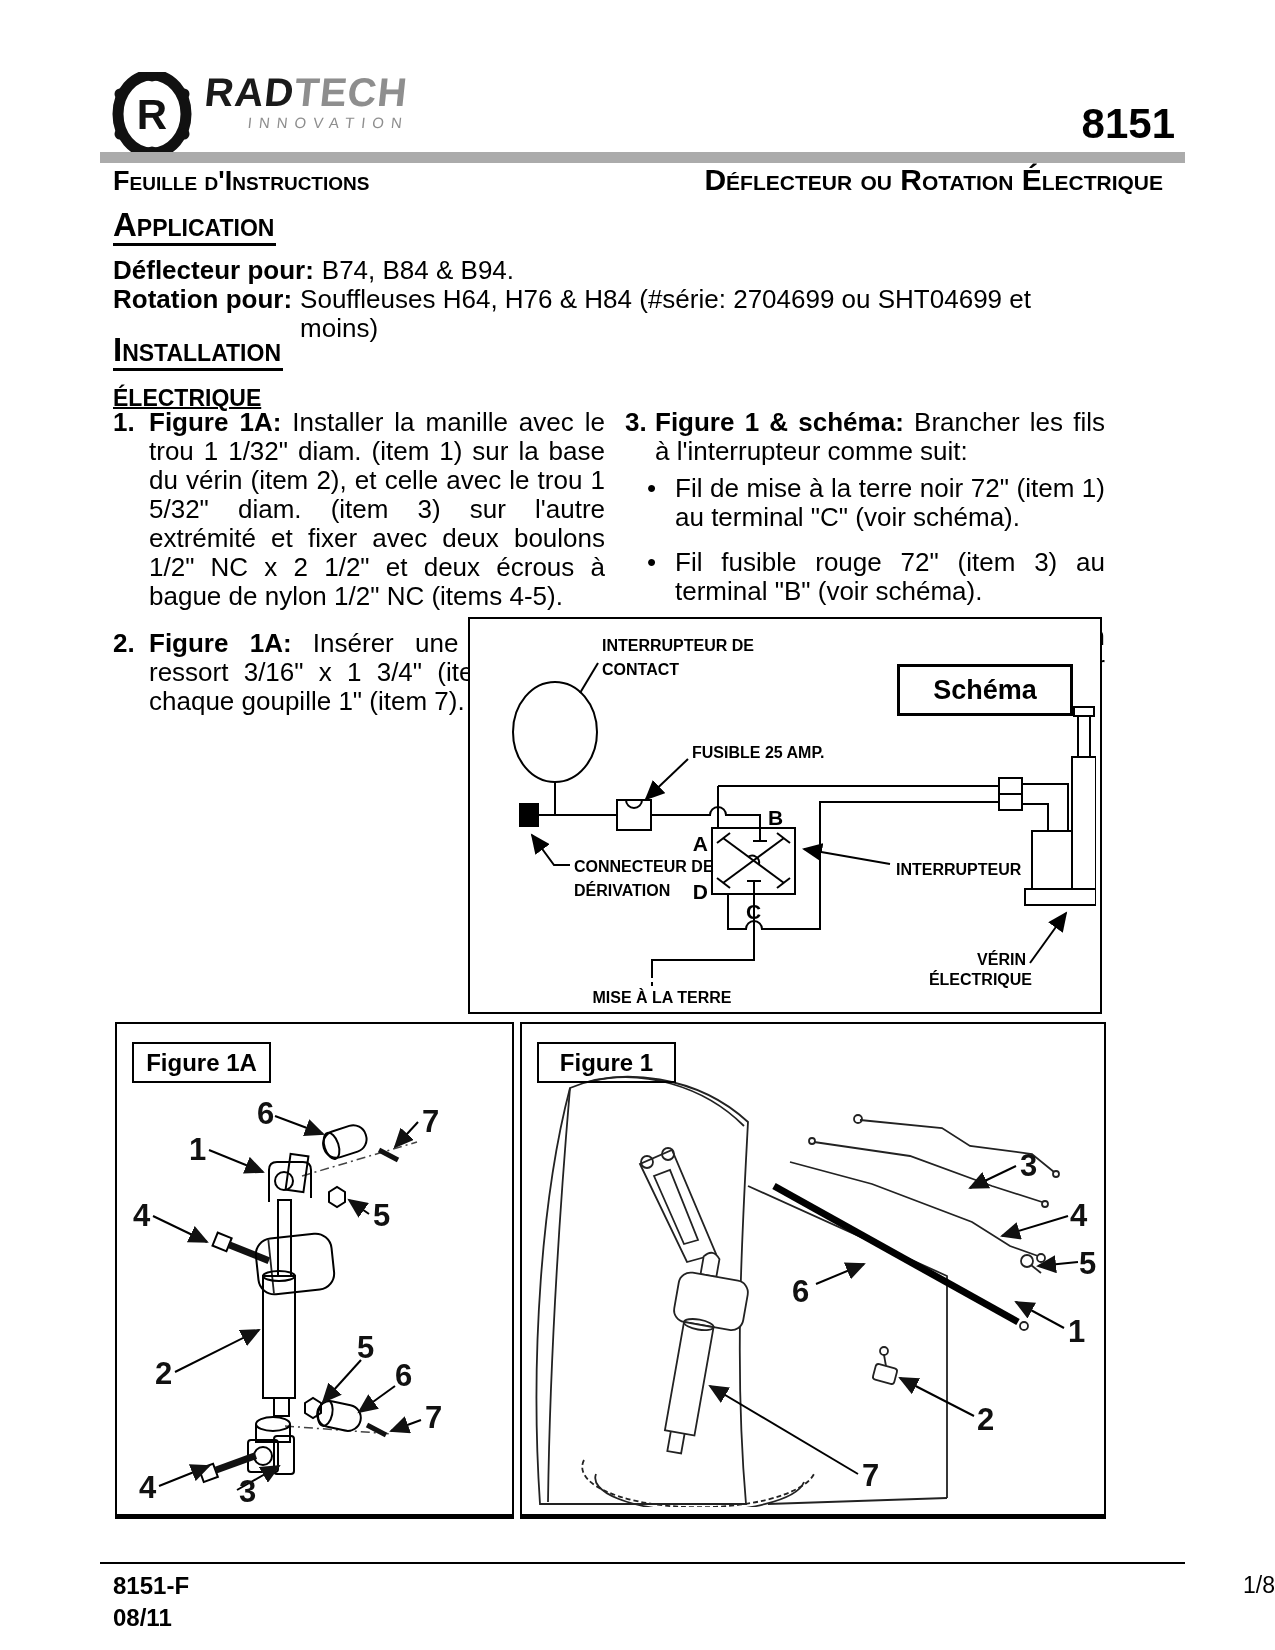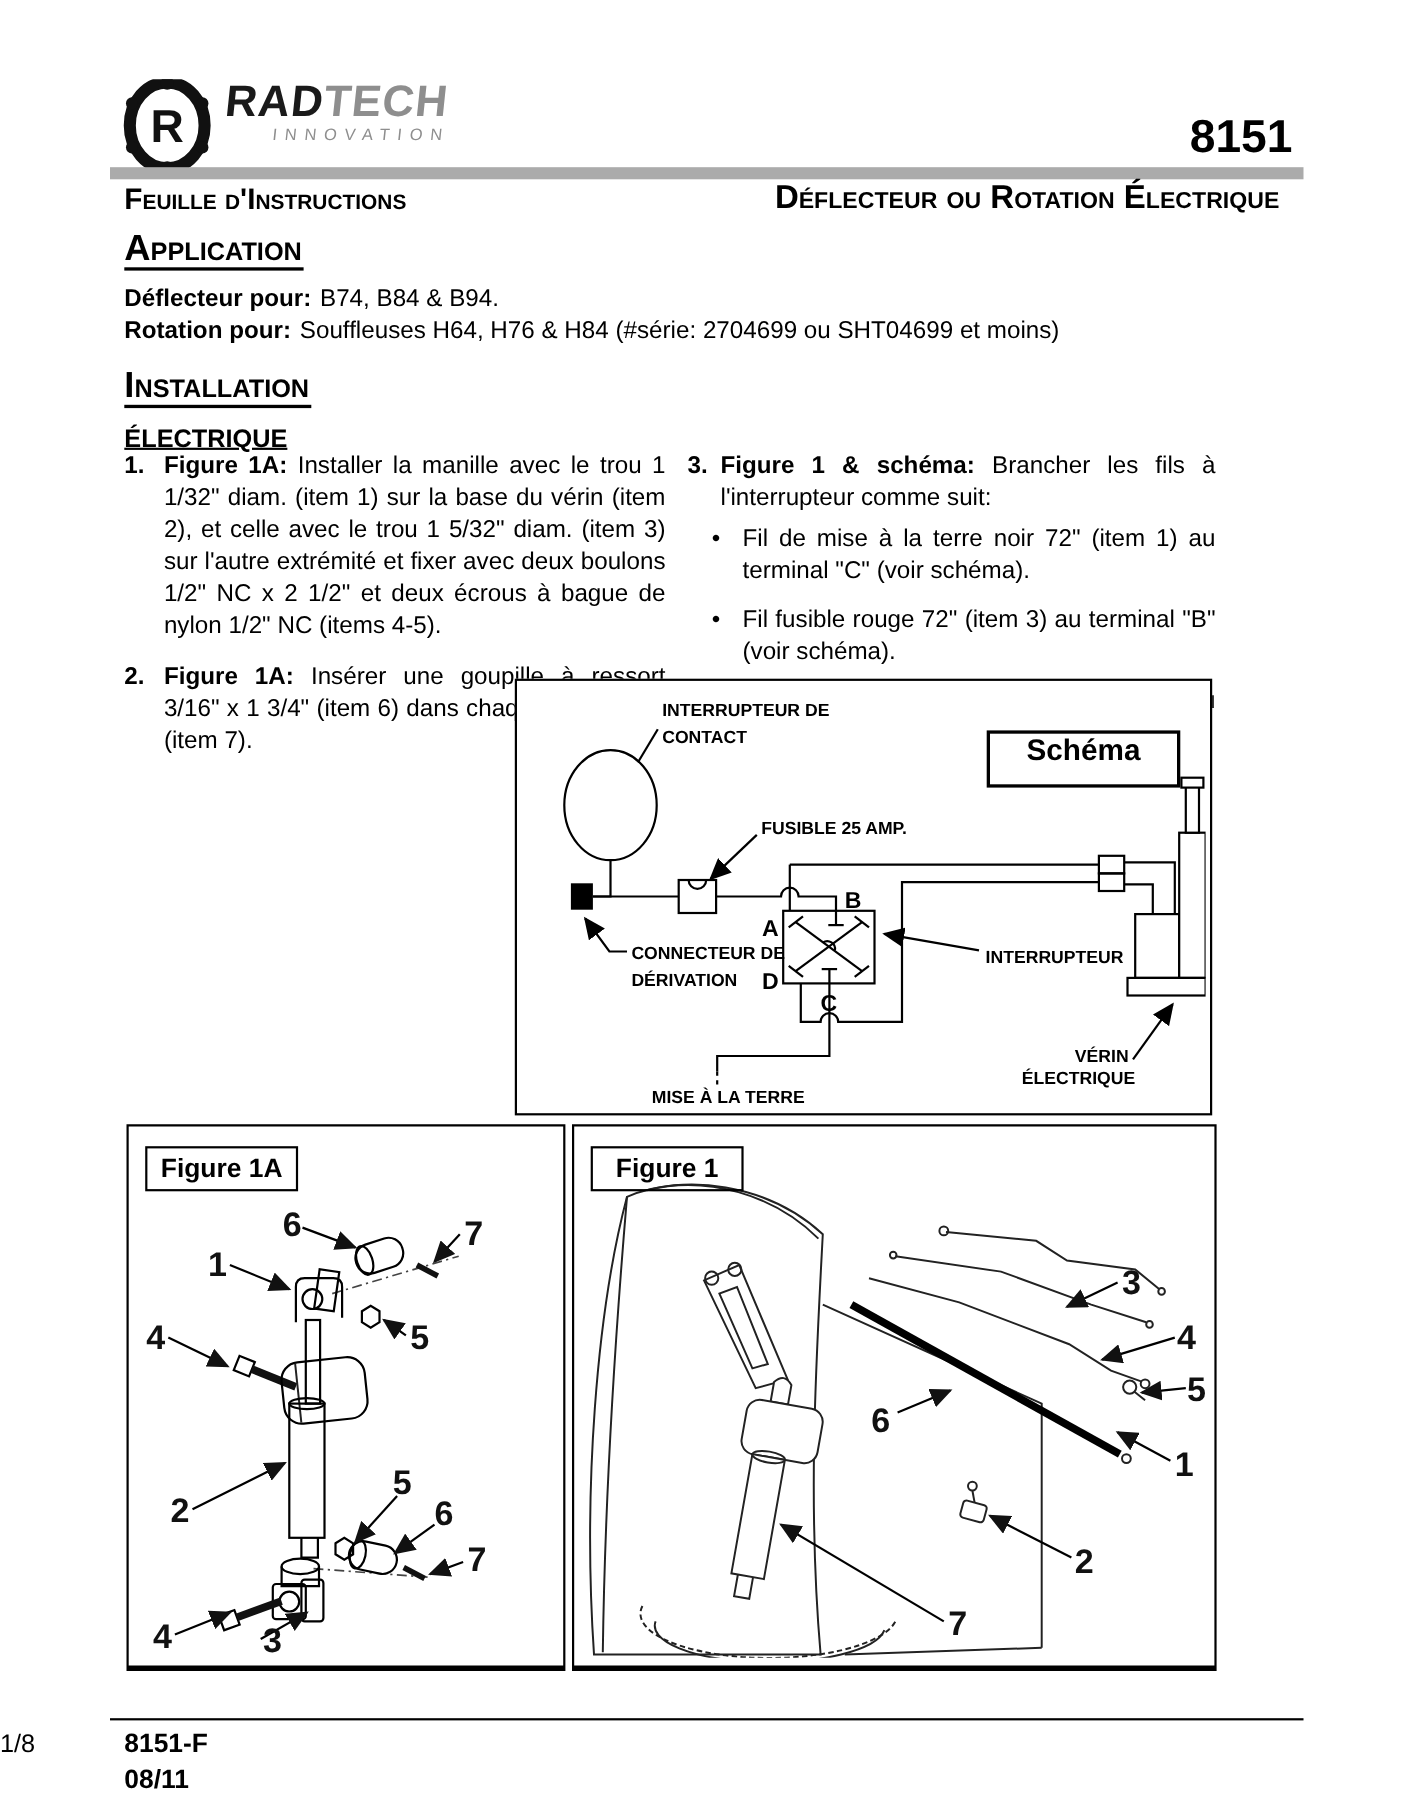--- a/index.html
+++ b/index.html
@@ -17,55 +17,55 @@
   .doc-number{right:100px;top:100px;font-size:42px;font-weight:bold;}
   .gray-bar{left:100px;top:152px;width:1085px;height:11px;background:#ababab;}
   .doc-type{left:113px;top:166px;font-size:27px;font-weight:bold;font-variant:small-caps;}
   .doc-title{right:112px;top:163px;font-size:30px;font-weight:bold;font-variant:small-caps;}
 
   
   .h1{font-size:33px;font-weight:bold;font-variant:small-caps;
       border-bottom:3px solid #000;display:inline-block;padding:0 2px 1px 0;line-height:34px;}
   .h2{font-size:23px;font-weight:bold;text-decoration:underline;text-decoration-thickness:2px;}
 
-  .body-text{font-size:22px;line-height:29px;}
+  .body-text{font-size:26px;line-height:29px;}
   .bold{font-weight:bold;}
   .app-line{display:flex;}
   .app-label{font-weight:bold;white-space:nowrap;margin-right:8px;}
 
   .step{display:flex;margin-bottom:18px;}
   .step-num{width:36px;flex:0 0 36px;font-weight:bold;}
   .step-body{flex:1;text-align:justify;}
   .bullet-row{display:flex;margin:0 0 16px 22px;}
   .bullet-dot{width:28px;flex:0 0 28px;}
   .bullet-text{flex:1;text-align:justify;}
 
   
   .diagram-box{border:2px solid #000;background:#fff;}
   .fig-box{border:2px solid #000;border-bottom-width:5px;background:#fff;}
   .fig-title-box{position:absolute;left:15px;top:18px;width:135px;height:37px;border:2px solid #000;
       display:flex;align-items:center;justify-content:center;font-size:24px;font-weight:bold;}
   .schema-title-box{position:absolute;left:427px;top:45px;width:170px;height:46px;border:3px solid #000;
-      display:flex;justify-content:center;font-size:27px;font-weight:bold;}
+      display:flex;align-items:center;justify-content:center;font-size:27px;font-weight:bold;}
 
   
   svg text{font-family:"Liberation Sans",sans-serif;}
   .w{fill:none;stroke:#000;stroke-width:2px;}
   .w1{fill:none;stroke:#222;stroke-width:1.8px;}
   .lead{fill:none;stroke:#000;stroke-width:2px;}
   .lbl{font-size:16px;font-weight:bold;fill:#000;}
   .term{font-size:21px;font-weight:bold;fill:#000;}
   .co{font-size:31px;font-weight:bold;fill:#111;}
   .dash{fill:none;stroke:#444;stroke-width:1.5px;stroke-dasharray:9 4 2 4;}
 
   
   .footer-line{left:100px;top:1562px;width:1085px;height:2px;background:#000;}
   .foot-code{left:113px;top:1572px;font-size:24px;font-weight:bold;}
   .foot-date{left:113px;top:1604px;font-size:24px;font-weight:bold;}
-  .foot-page{left:0;right:0;top:1572px;text-align:left;font-size:23px;}
+  .foot-page{left:0;right:0;top:1572px;text-align:right;font-size:23px;}
 </style>
 </head>
 <body>
 
 <div class="page">
 
   <div class="abs logo-wrap">
     <svg width="84" height="84" viewBox="0 0 84 84">
       <ellipse cx="42" cy="42" rx="34" ry="39" fill="none" stroke="#111" stroke-width="11"></ellipse>
       <circle cx="42" cy="3.5" r="6" fill="#111"></circle>

